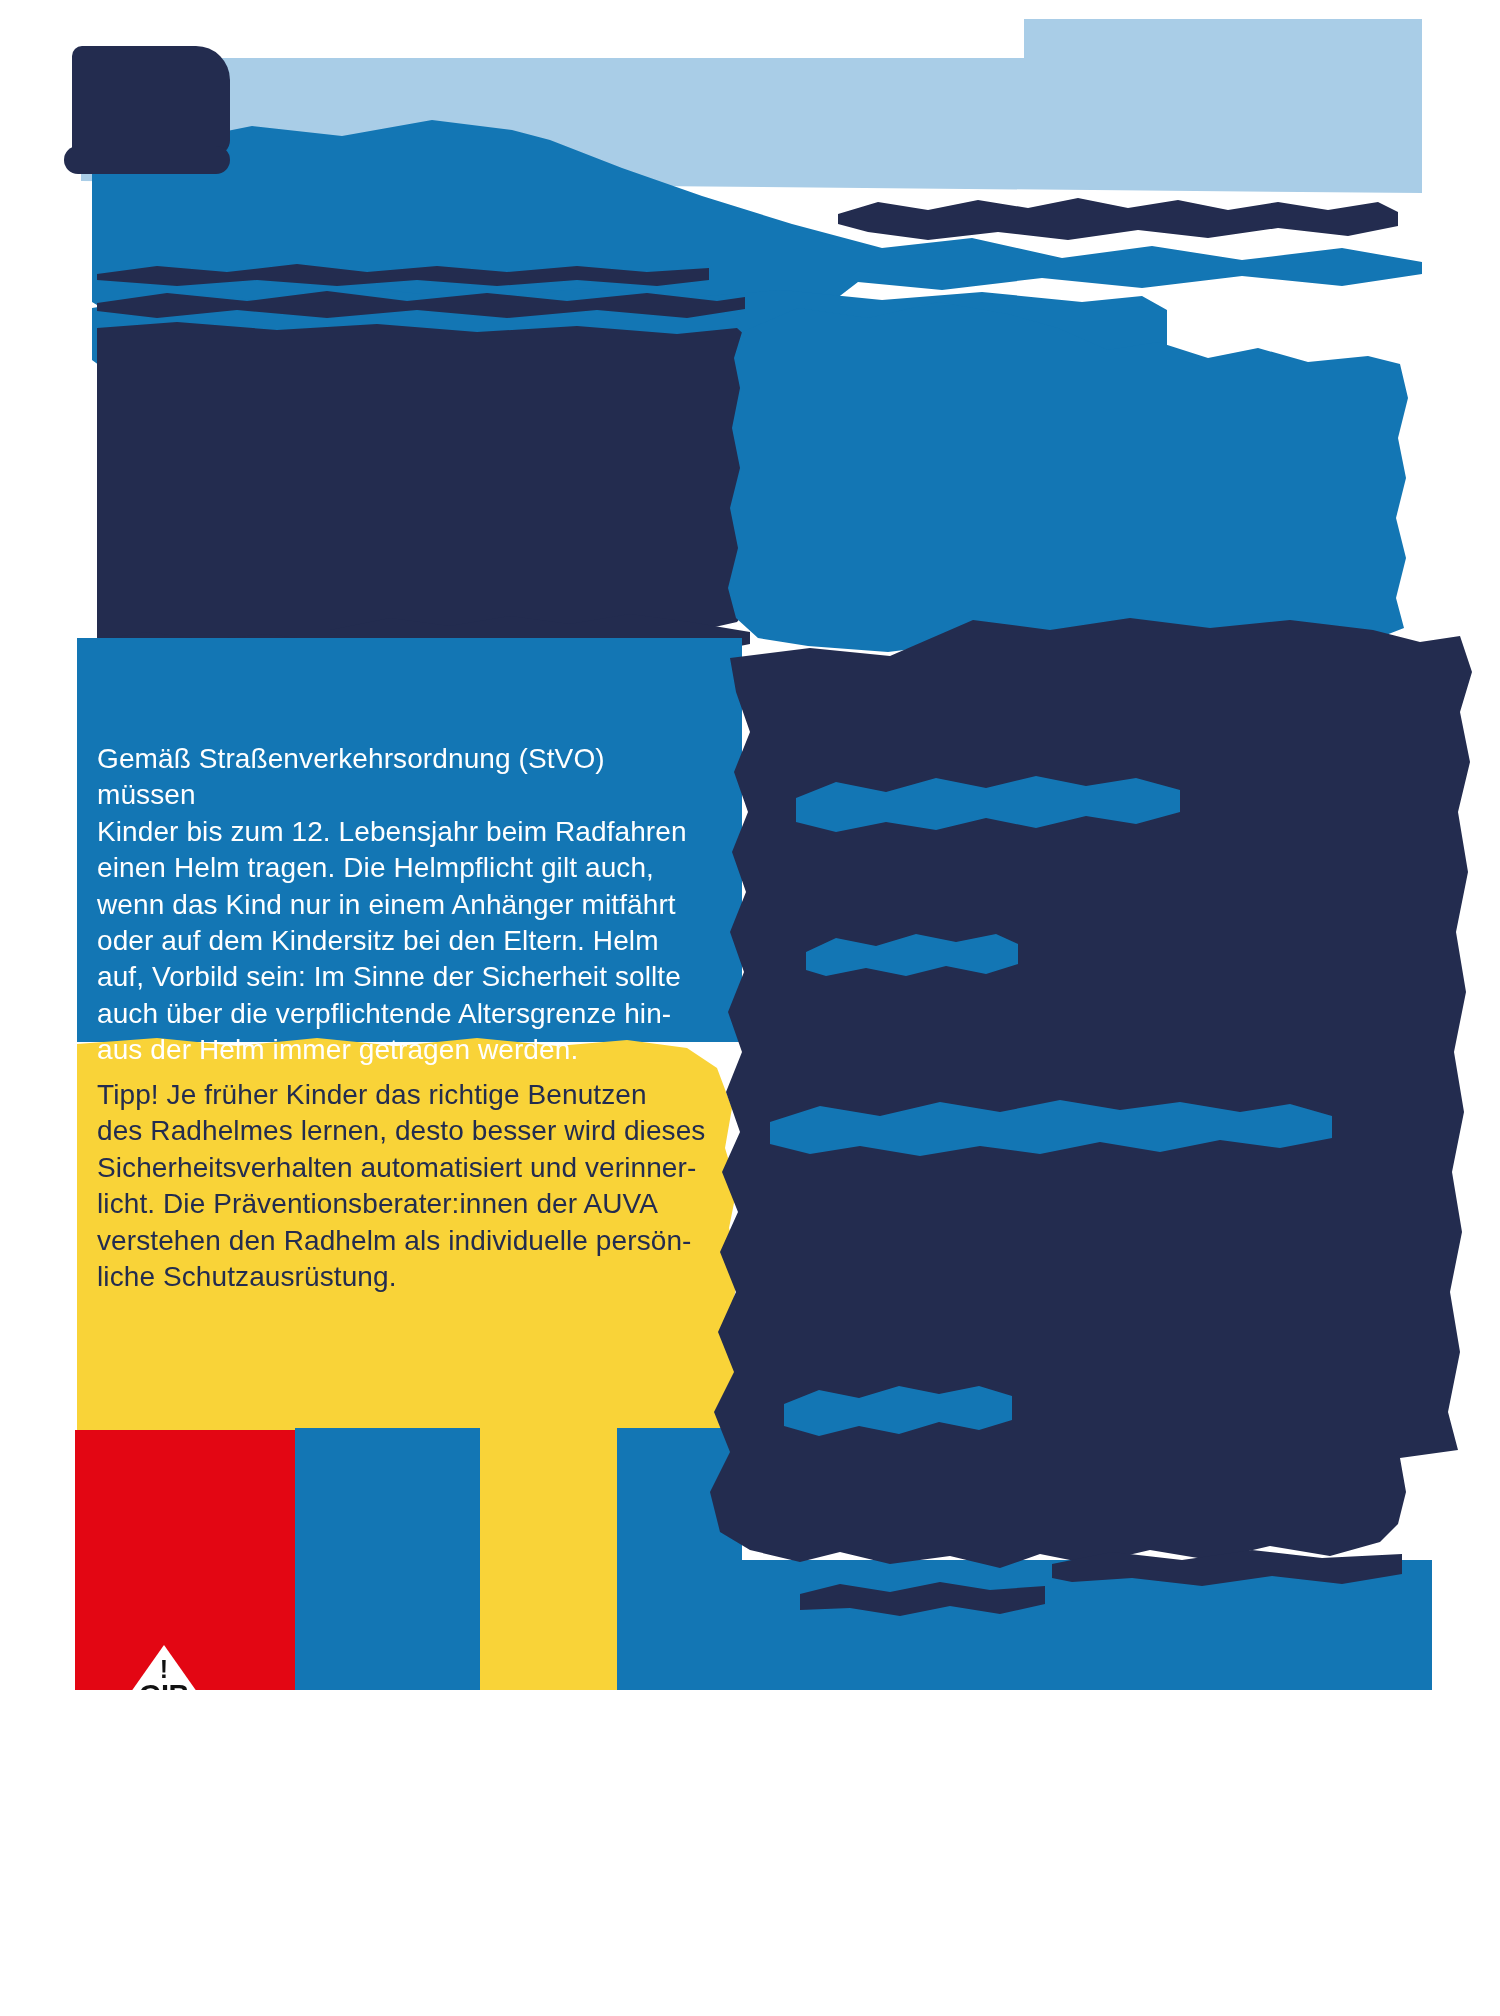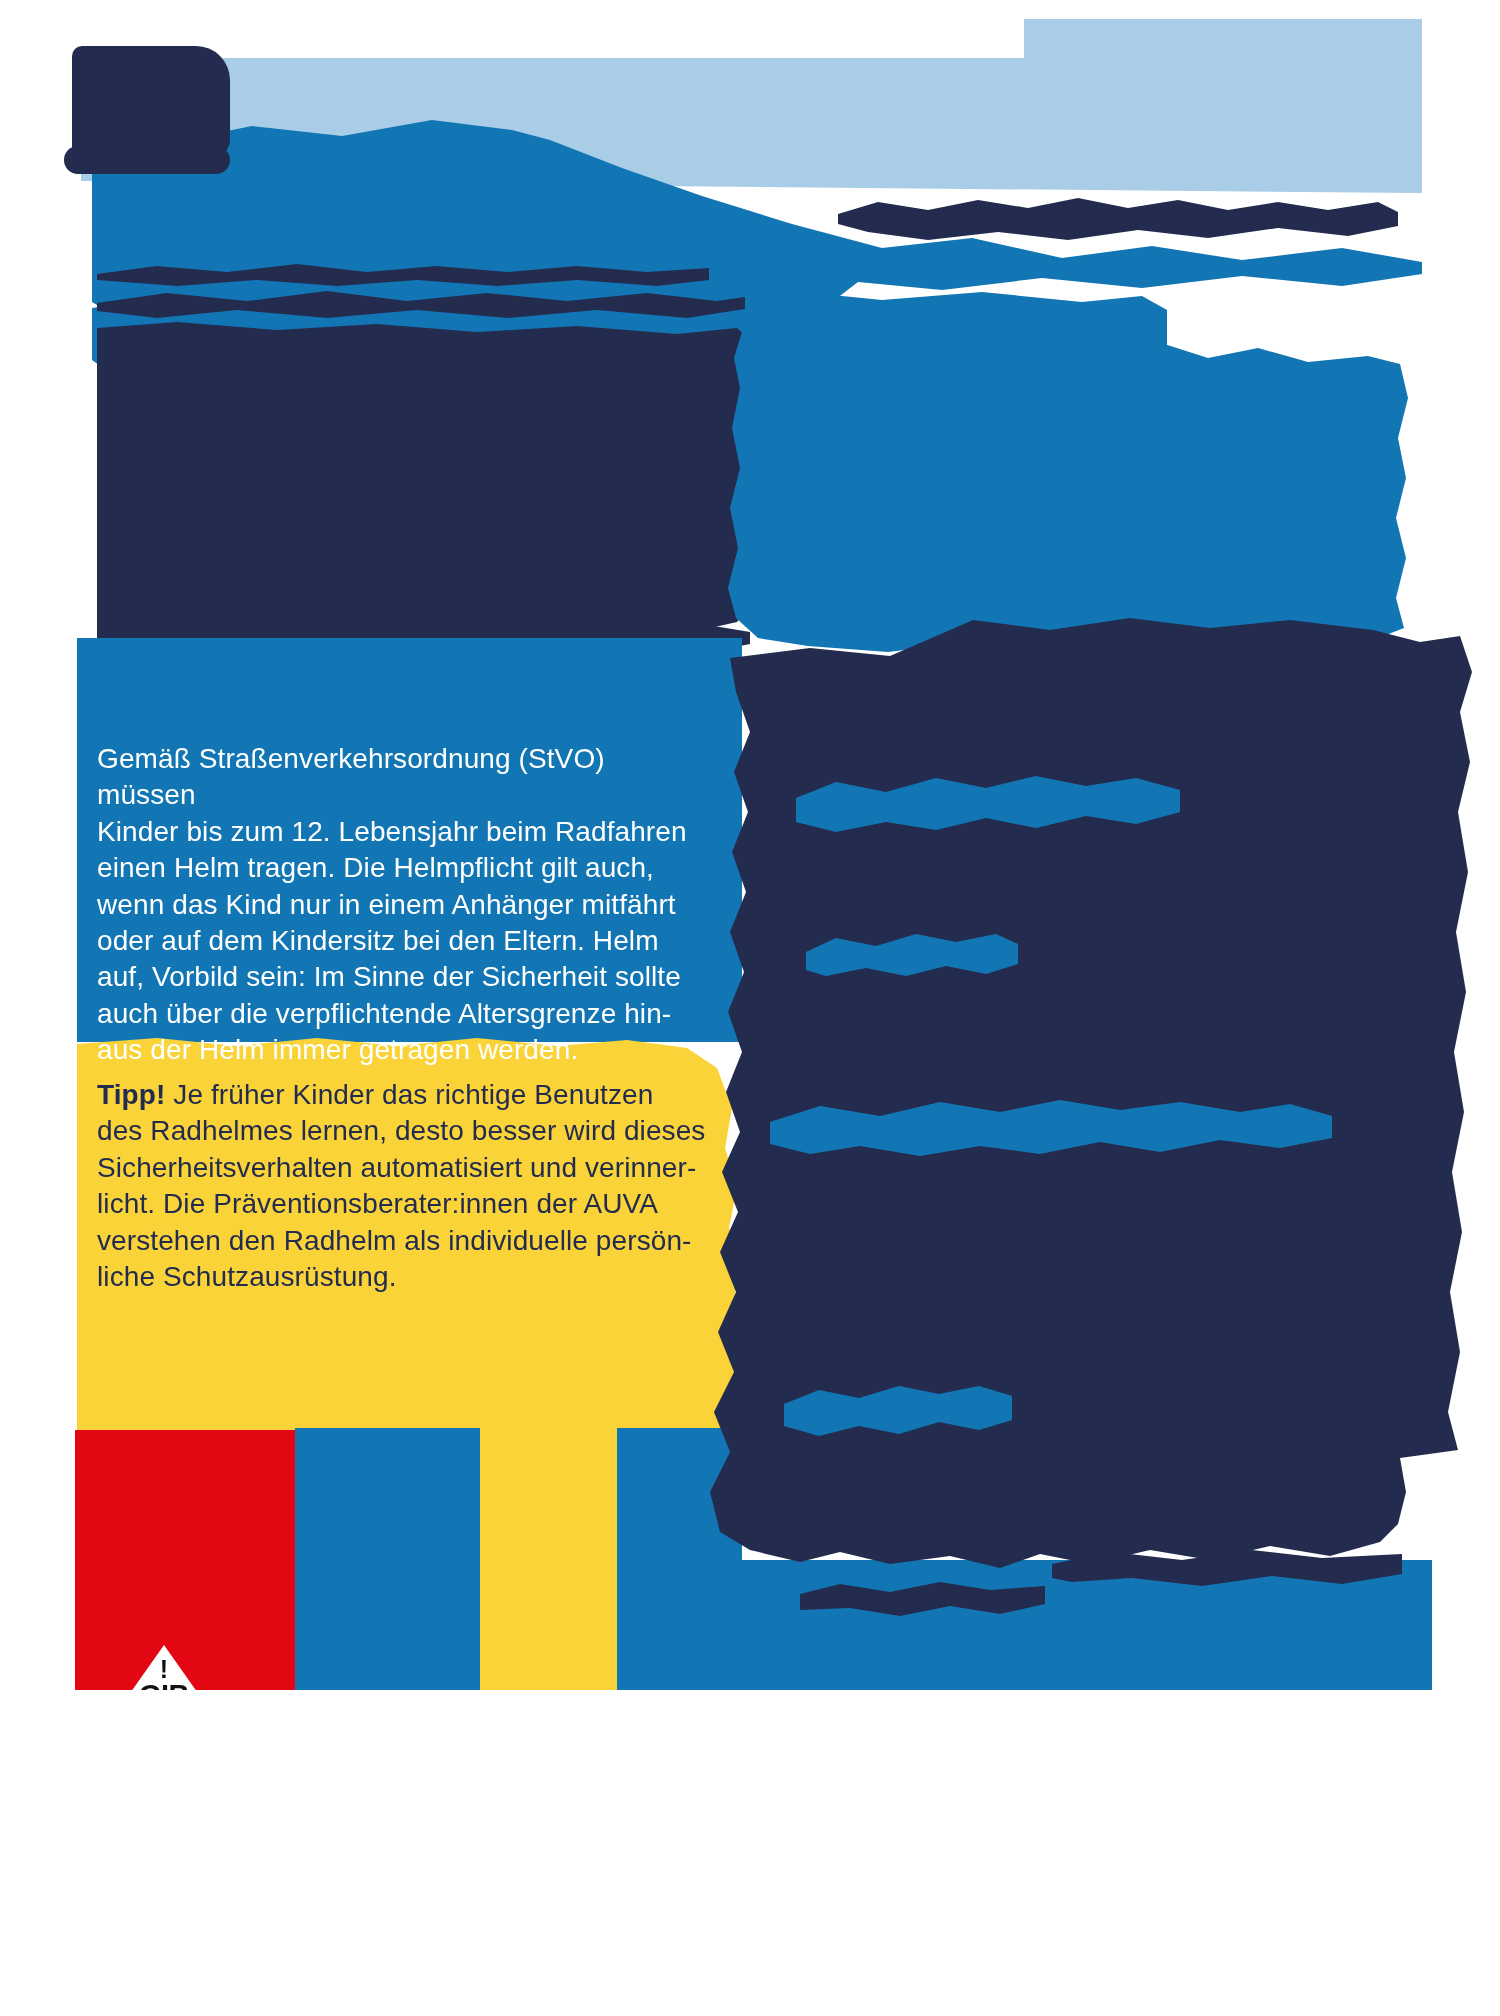--- a/index.html
+++ b/index.html
@@ -36,21 +36,21 @@
   #rblob{left:728px;top:298px;width:680px;height:356px;
     clip-path:polygon(14px 34px,70px 10px,140px 20px,210px 4px,280px 16px,330px 30px,380px 52px,430px 44px,480px 60px,530px 50px,580px 64px,640px 58px,672px 66px,680px 100px,670px 140px,678px 180px,668px 220px,678px 260px,668px 300px,676px 330px,640px 344px,560px 336px,480px 348px,400px 340px,320px 352px,240px 344px,160px 354px,80px 348px,30px 340px,8px 320px,0 290px,10px 250px,2px 210px,12px 170px,4px 130px,12px 90px,6px 60px);}
 
   
   #bluebox{left:77px;top:638px;width:665px;height:404px;}
   #yellowbox{left:77px;top:1038px;width:665px;height:394px;
     clip-path:polygon(0 6px,80px 0,160px 8px,240px 0,320px 8px,400px 0,480px 8px,550px 2px,610px 10px,640px 30px,655px 70px,648px 110px,660px 150px,652px 190px,663px 230px,655px 270px,665px 310px,658px 350px,665px 394px,0 394px);}
   .par{white-space:pre-line;font-size:28px;line-height:36.4px;letter-spacing:0.1px;}
   #regulation{left:97px;top:741px;width:610px;color:#ffffff;}
   #tip{left:97px;top:1077px;width:615px;color:#232c4f;}
-  #tip b{font-weight:bold;}
+  #tip b{font-weight:normal;}
 
   
   #r1{left:295px;top:1428px;width:447px;height:572px;}
   #r2{left:78px;top:1777px;width:217px;height:223px;}
   #r3a{left:742px;top:1560px;width:690px;height:322px;}
   #r3b{left:742px;top:1882px;width:308px;height:118px;}
   #ycol{left:480px;top:1428px;width:137px;height:572px;}
 
   
   #panel{left:690px;top:612px;width:782px;height:1020px;

